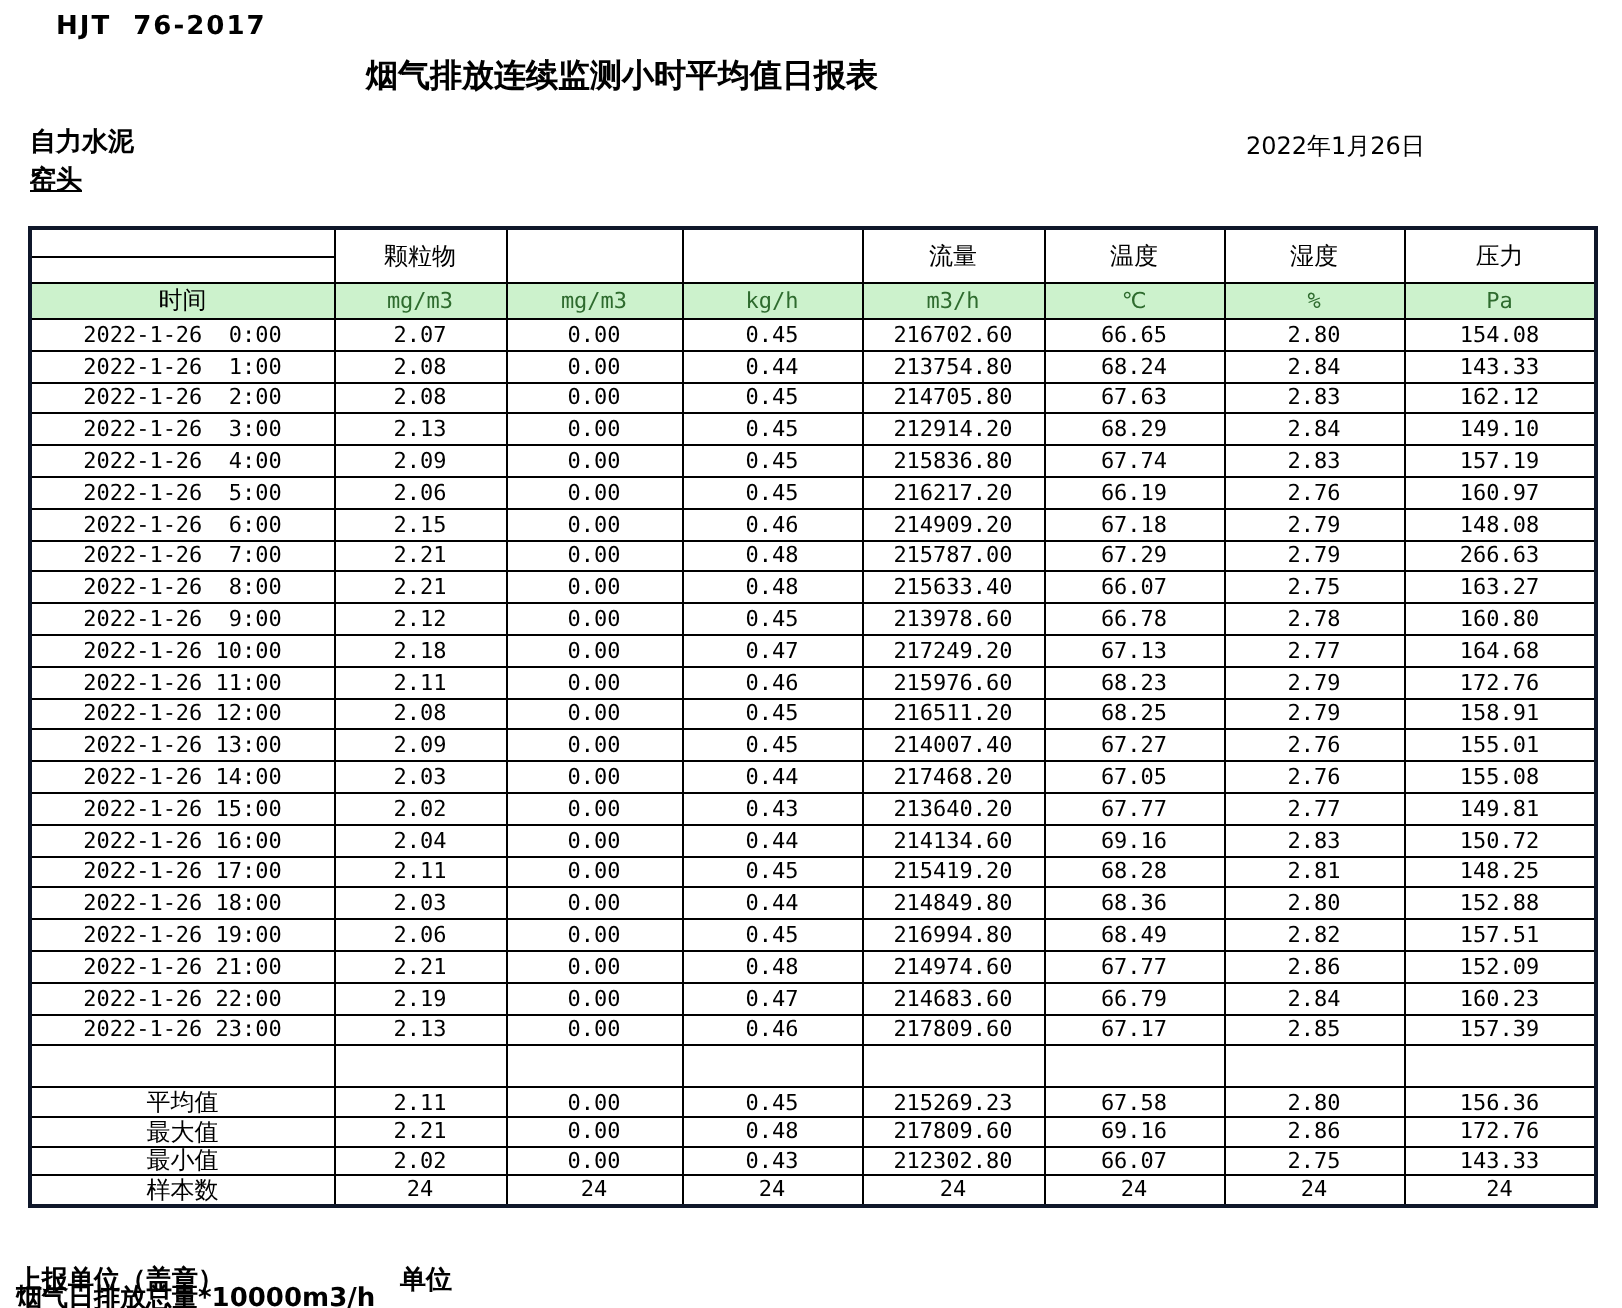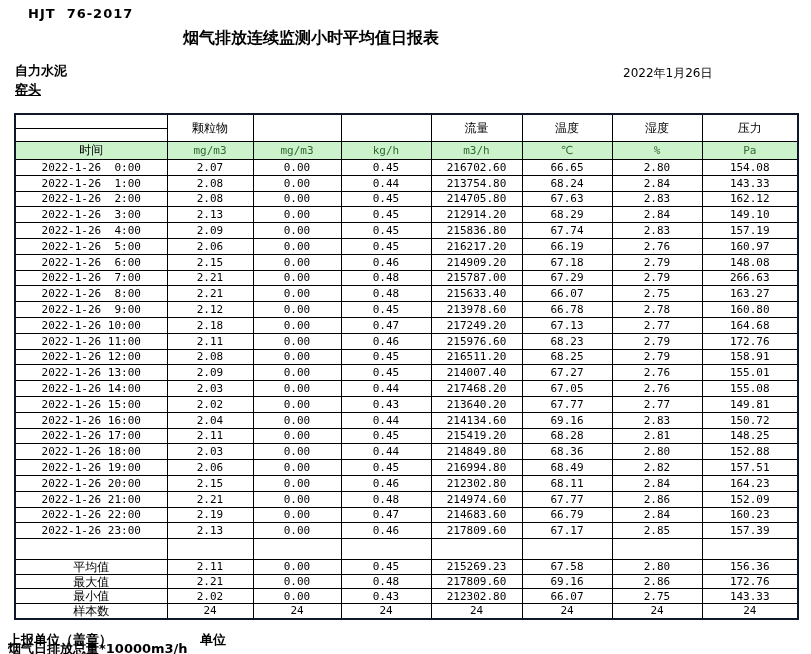--- a/index.html
+++ b/index.html
@@ -270,30 +270,20 @@
           <td>2022-1-26 19:00</td>
           <td>2.06</td>
           <td>0.00</td>
           <td>0.45</td>
           <td>216994.80</td>
           <td>68.49</td>
           <td>2.82</td>
           <td>157.51</td>
         </tr>
         <tr class="data-row">
-          <td>2022-1-26 20:00</td>
-          <td>2.15</td>
-          <td>0.00</td>
-          <td>0.46</td>
-          <td>212302.80</td>
-          <td>68.11</td>
-          <td>2.84</td>
-          <td>164.23</td>
-        </tr>
-        <tr class="data-row">
           <td>2022-1-26 21:00</td>
           <td>2.21</td>
           <td>0.00</td>
           <td>0.48</td>
           <td>214974.60</td>
           <td>67.77</td>
           <td>2.86</td>
           <td>152.09</td>
         </tr>
         <tr class="data-row">

